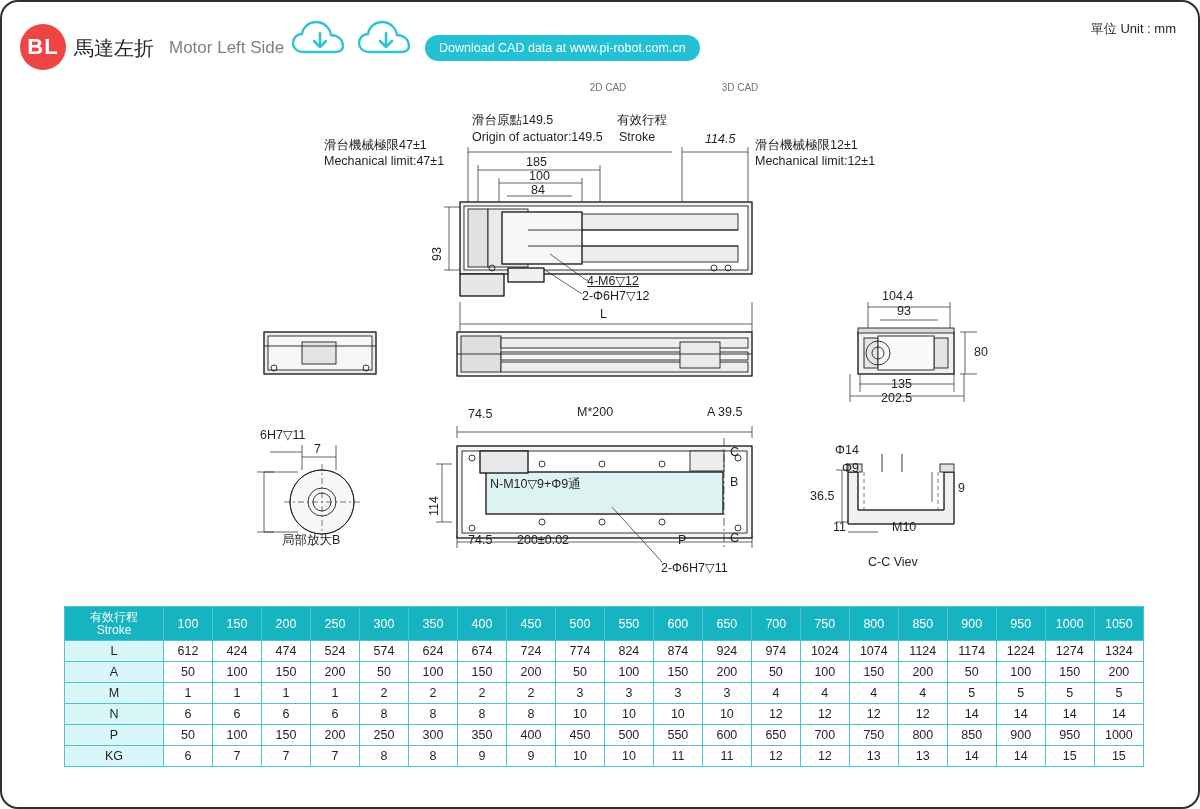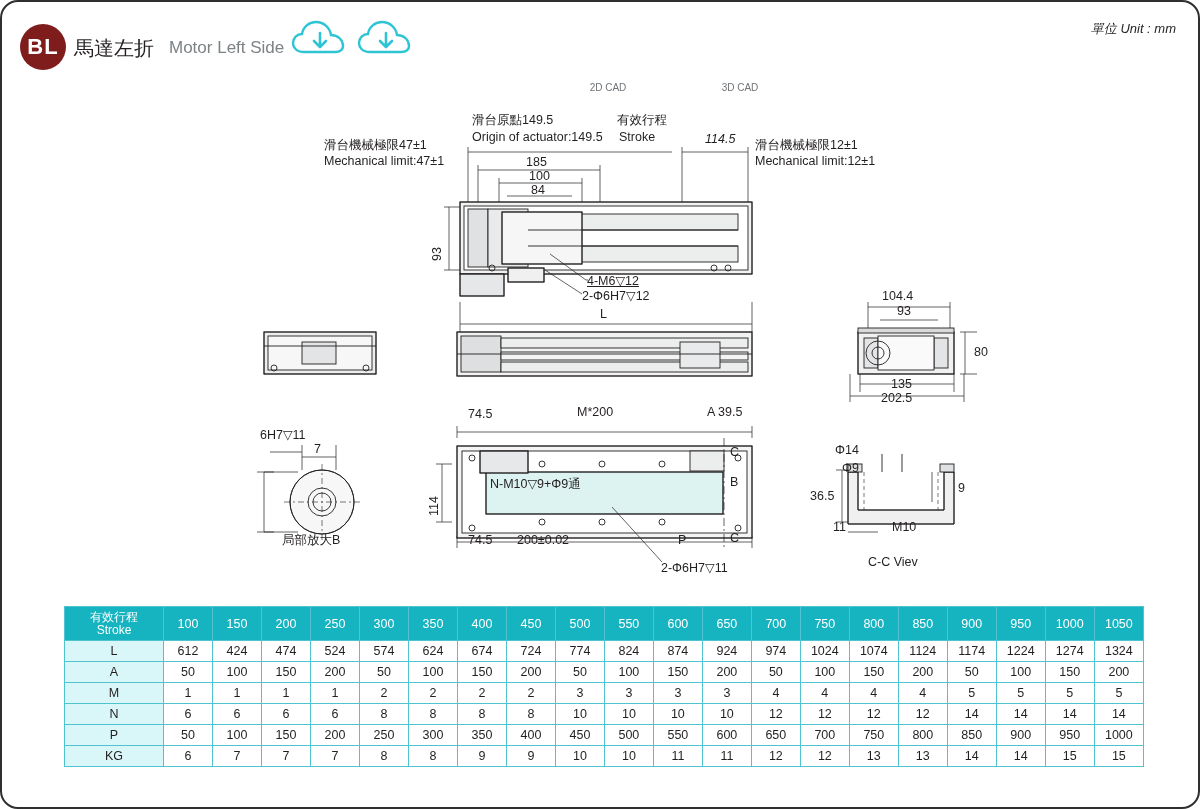--- a/index.html
+++ b/index.html
@@ -17,35 +17,35 @@
     border:2px solid #2f2f2f; border-radius:18px; background:#fff;
   }
   .abs { position:absolute; }
   .cn { font-size:14px; }
   .grey { color:#8a8f92; }
   .small { font-size:11px; }
 
   
   #badge {
     left:18px; top:22px; width:46px; height:46px; border-radius:50%;
-    background:#7f1d1d; color:#fff; font-size:22px; font-weight:bold;
+    background:#ef4444; color:#fff; font-size:22px; font-weight:bold;
     display:flex; align-items:center; justify-content:center;
     letter-spacing:1px;
   }
   #title-cn { left:72px; top:33px; font-size:20px; color:#231f20; }
   #title-en { left:167px; top:36px; font-size:17px; color:#7d8285; }
   .cloud { width:60px; height:40px; }
   .cloud-wrap { top:18px; }
   .cloud-label { font-size:10px; color:#6f7478; text-align:center; width:60px; top:62px;}
   #dl-btn {
     left:423px; top:33px; height:26px; padding:0 14px;
     background:#24c0d3; color:#fff; border-radius:13px;
     font-size:12.5px; display:flex; align-items:center; white-space:nowrap;
   }
-  #unit { right:22px; top:18px; font-size:13px;font-style:italic; }
+  #unit { right:22px; top:18px; font-size:13px; }
 
   
   #drawing { left:0; top:0; width:1200px; height:600px; }
   .lbl { position:absolute; font-size:12.5px; white-space:nowrap; color:#231f20; }
 
   
   #table-wrap { left:62px; top:604px; width:1080px; }
   table { border-collapse:collapse; width:1080px; }
   td, th {
     border:1px solid #4fc3cf; text-align:center; font-size:12.5px;
@@ -79,20 +79,21 @@
   </div>
 
   <div class="abs cloud-wrap" style="left:354px;">
     <svg class="cloud" viewBox="0 0 60 40">
       <path d="M14 32 C6 32 3 27 3 23 C3 18 7 14 12 14 C13 7 19 2 26 2 C34 2 40 8 41 15 C48 15 53 20 53 26 C53 30 50 32 45 32 Z" fill="none" stroke="#2ec4d4" stroke-width="2.4"></path>
       <path d="M30 13 L30 26 M24 21 L30 27 L36 21" fill="none" stroke="#2ec4d4" stroke-width="2.6" stroke-linecap="round" stroke-linejoin="round"></path>
     </svg>
     <div class="abs cloud-label" style="left:354px; top:62px;">3D CAD</div>
   </div>
 
+  <div class="abs" id="dl-btn">Download CAD data at www.pi-robot.com.cn</div>
   <div class="abs" id="unit">單位 Unit : mm</div>
 
   <div class="abs" id="drawing">
 
     <svg width="1200" height="600" viewBox="0 0 1200 600">
       <g stroke="#231f20" fill="none" stroke-width="0.9">
 
         <g stroke="#231f20" stroke-width="0.7">
 
           <line x1="476" y1="168" x2="598" y2="168"></line>

